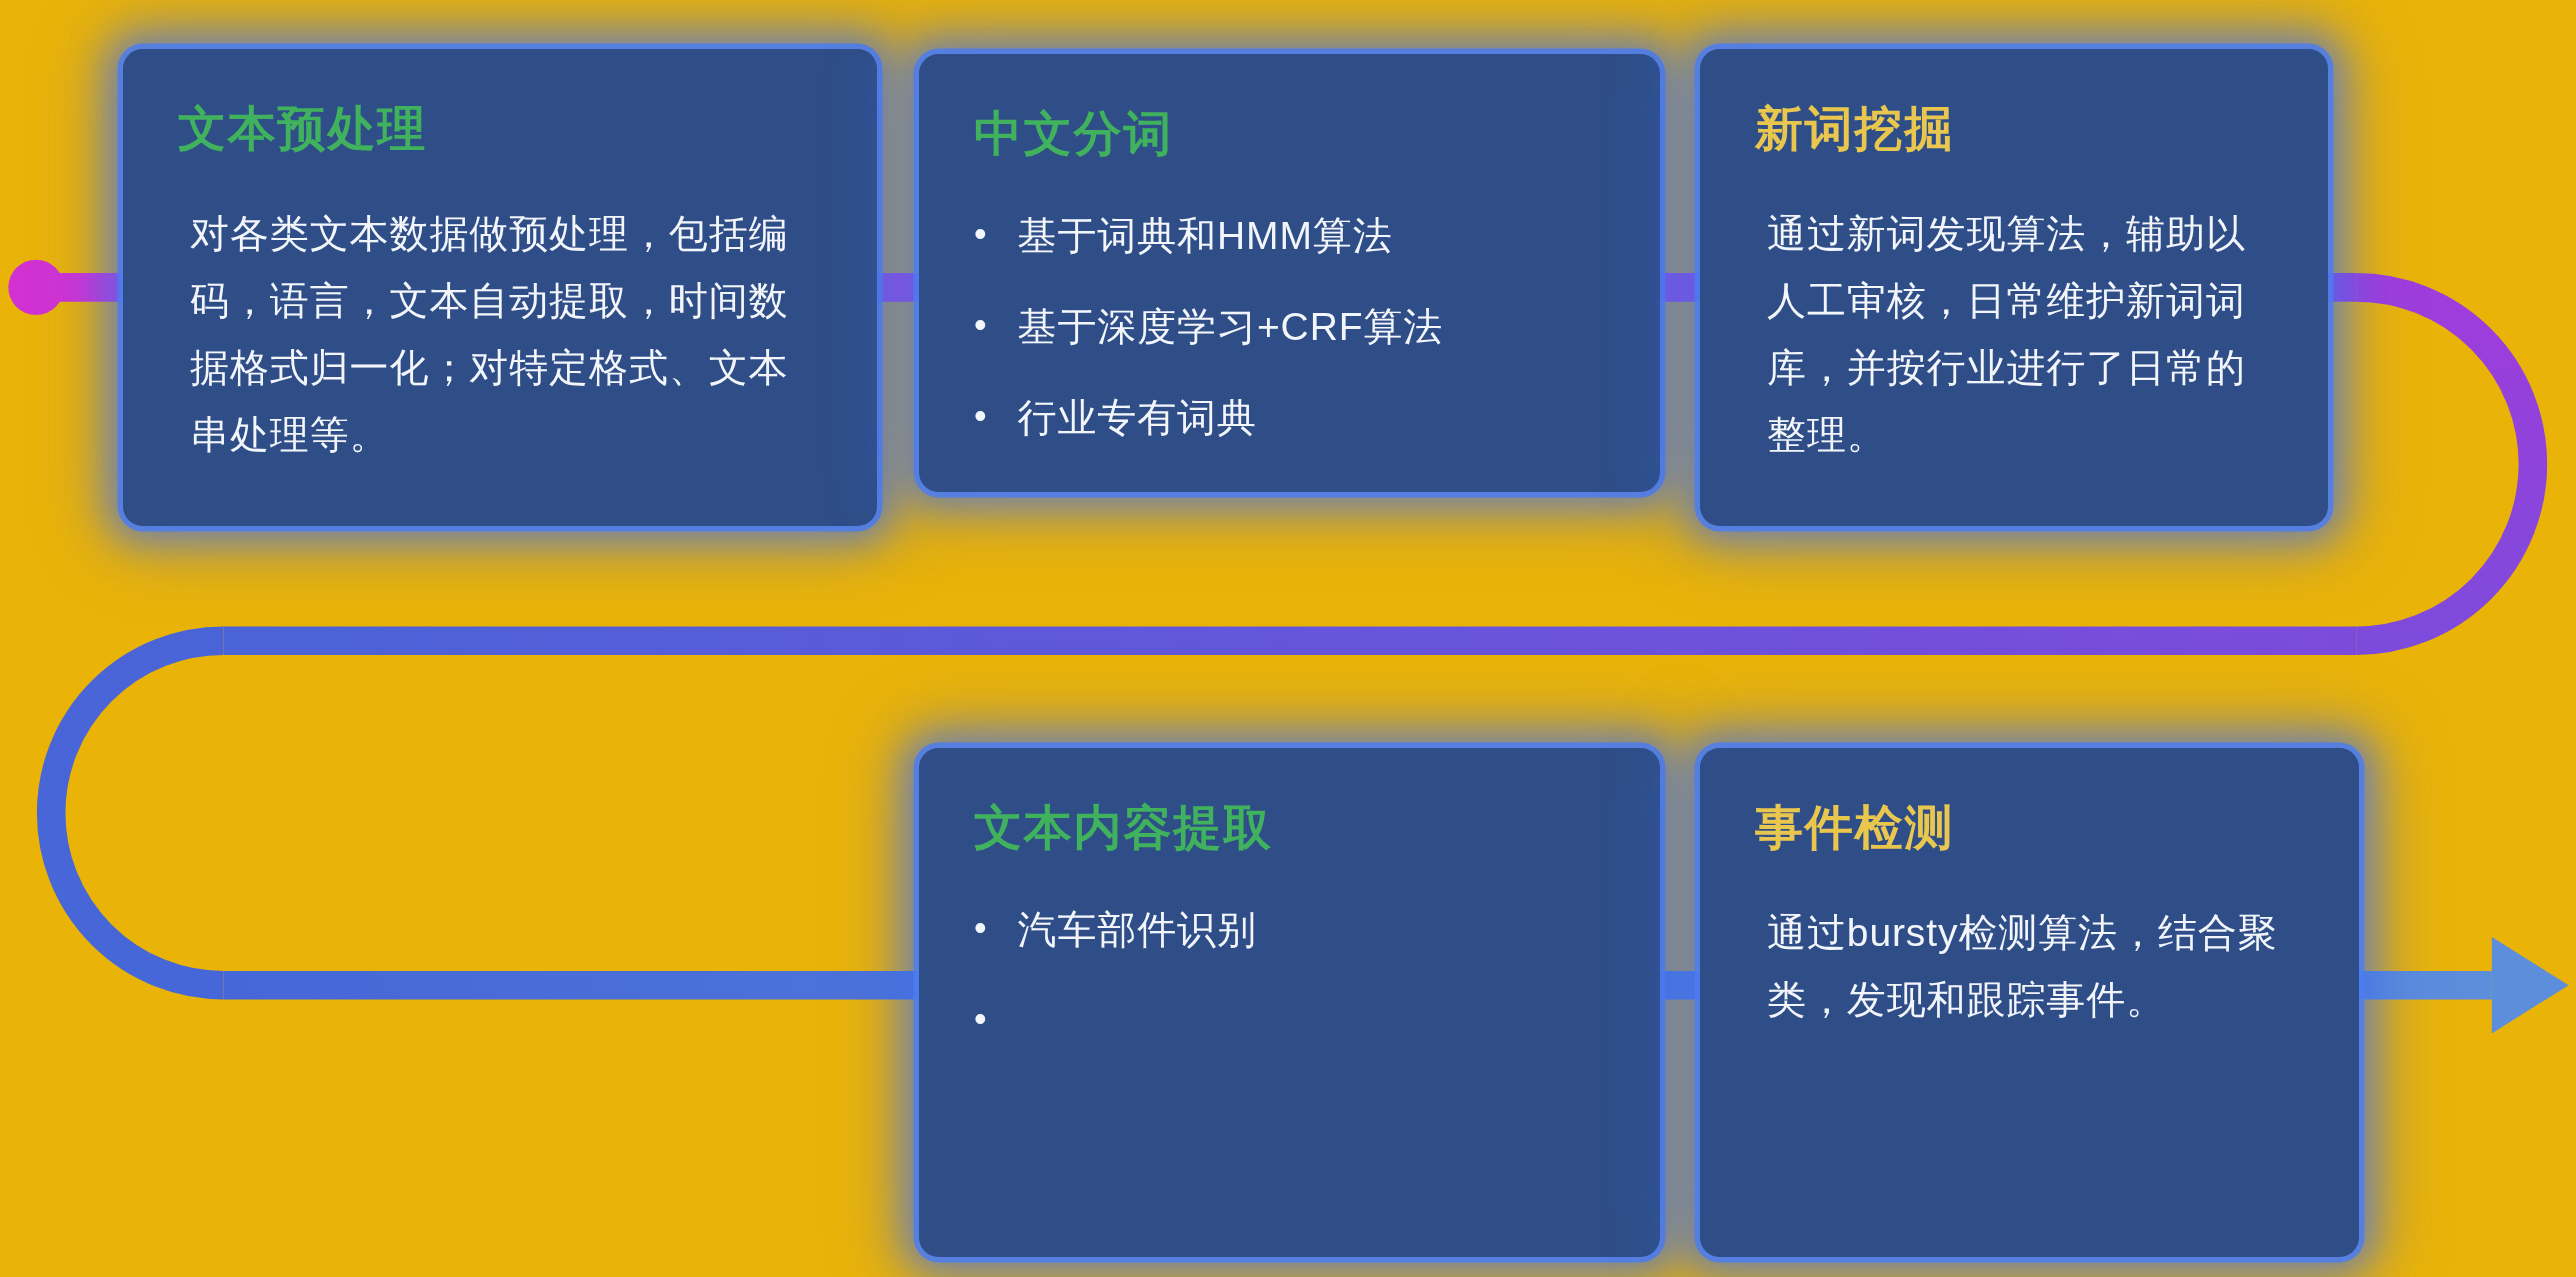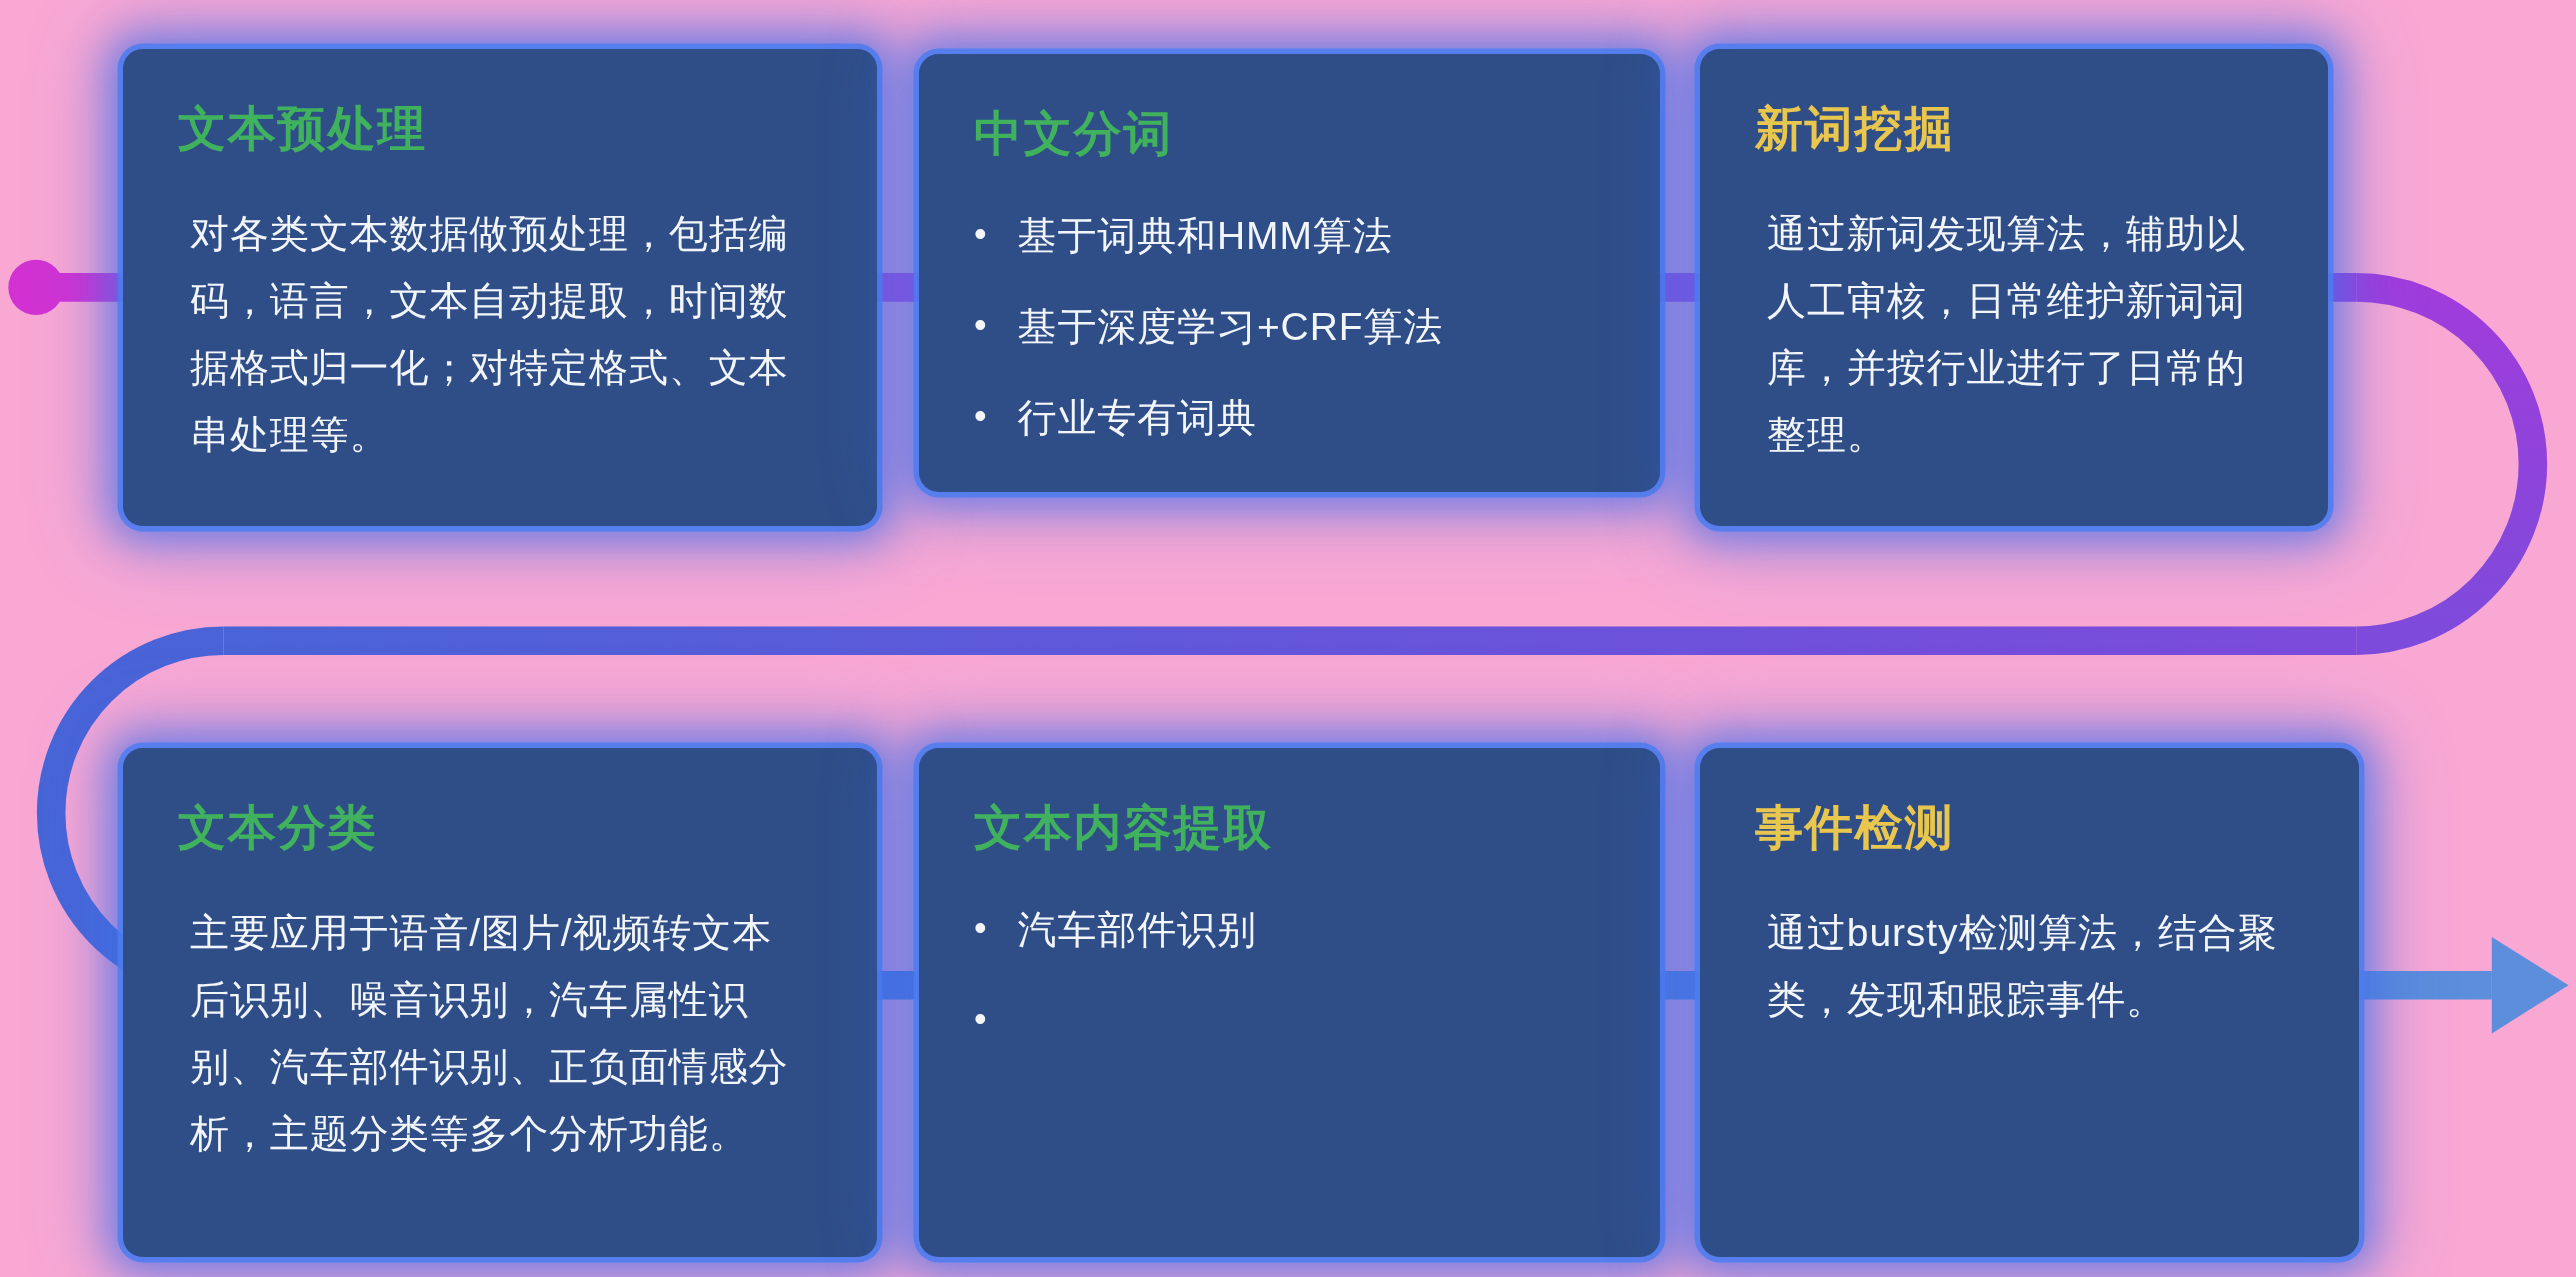--- a/index.html
+++ b/index.html
@@ -5,21 +5,21 @@
   html, body {
     margin: 0;
     padding: 0;
     background: #ffffff;
     font-family: "Liberation Sans", "DejaVu Sans", sans-serif;
   }
   .canvas {
     position: relative;
     width: 2576px;
     height: 1277px;
-    background: #f9a8d4;
+    background: #eab308;
     overflow: hidden;
   }
   .flow-svg {
     position: absolute;
     left: 0;
     top: 0;
     z-index: 0;
   }
   .card {
     position: absolute;
@@ -128,24 +128,20 @@
         <span>行业专有词典</span>
       </li>
     </ul>
   </section>
 
   <section class="card" style="left:1700px; top:49px; width:628px; height:477px;">
     <h2 class="card-title" style="color: rgb(233, 198, 77);">新词挖掘</h2>
     <p class="card-body">通过新词发现算法，辅助以人工审核，日常维护新词词库，并按行业进行了日常的整理。</p>
   </section>
 
-  <section class="card" style="left:123px; top:748px; width:754px; height:509px;">
-    <h2 class="card-title" style="color: rgb(64, 178, 94);">文本分类</h2>
-    <p class="card-body">主要应用于语音/图片/视频转文本后识别、噪音识别，汽车属性识别、汽车部件识别、正负面情感分析，主题分类等多个分析功能。</p>
-  </section>
 
   <section class="card" style="left:919px; top:748px; width:741px; height:509px;">
     <h2 class="card-title" style="color: rgb(64, 178, 94);">文本内容提取</h2>
     <ul class="bullets">
       <li>
         <span class="bullet-dot">•</span>
         <span>汽车部件识别</span>
       </li>
       <li>
         <span class="bullet-dot">•</span>

